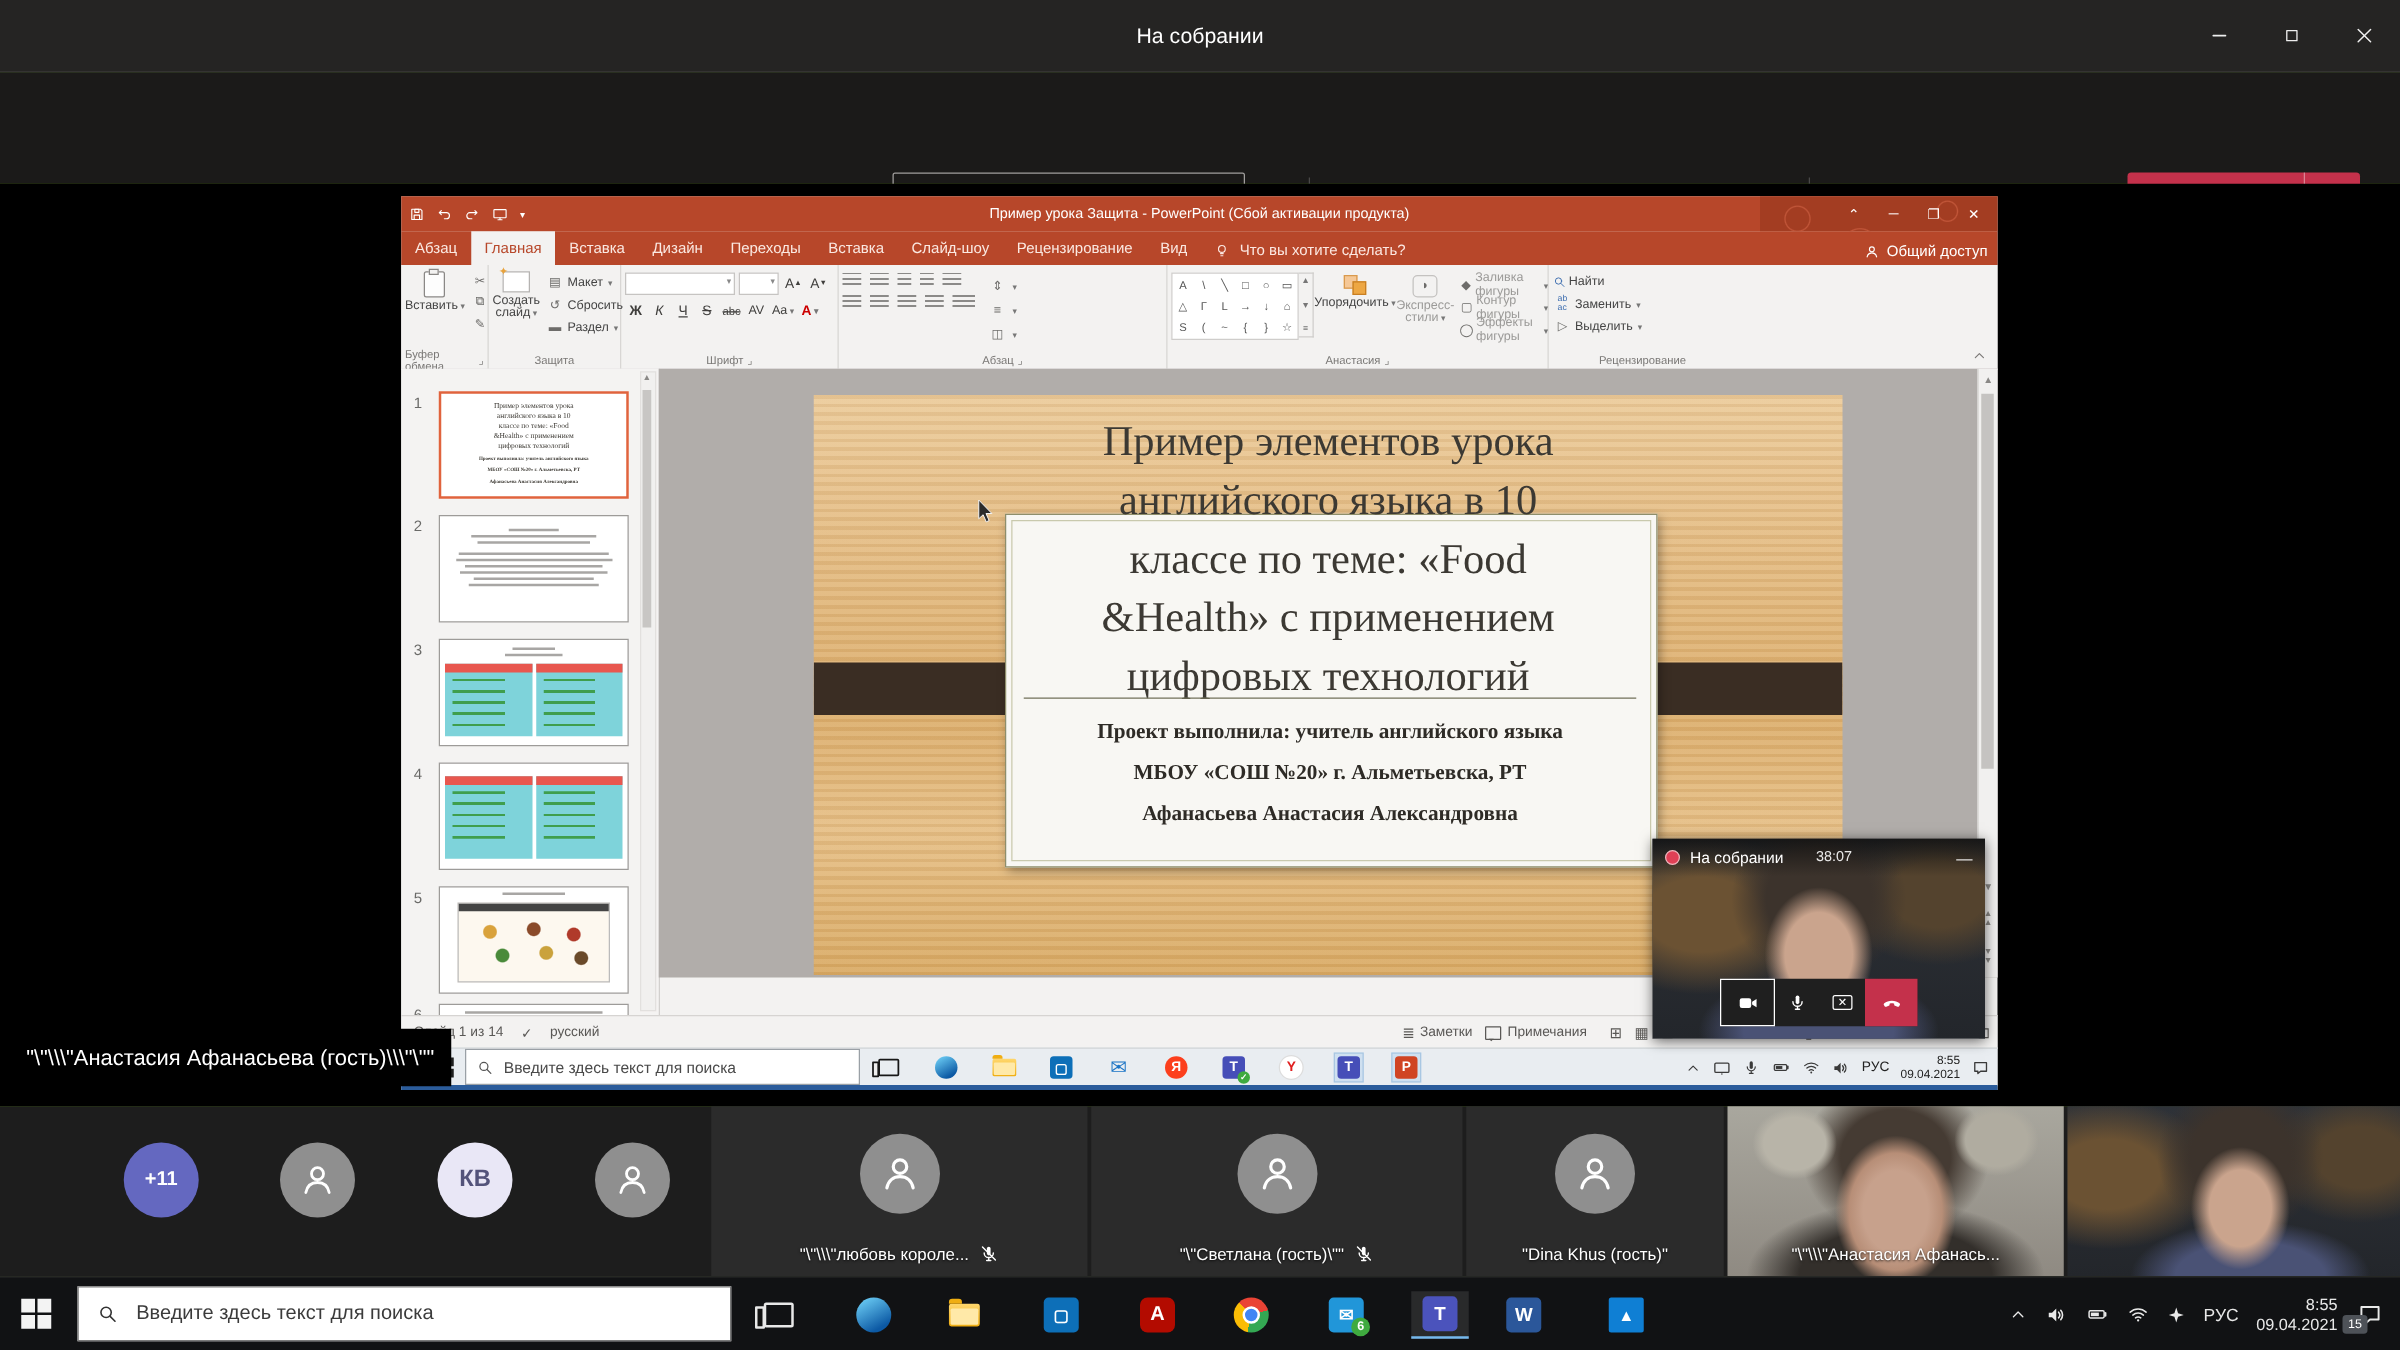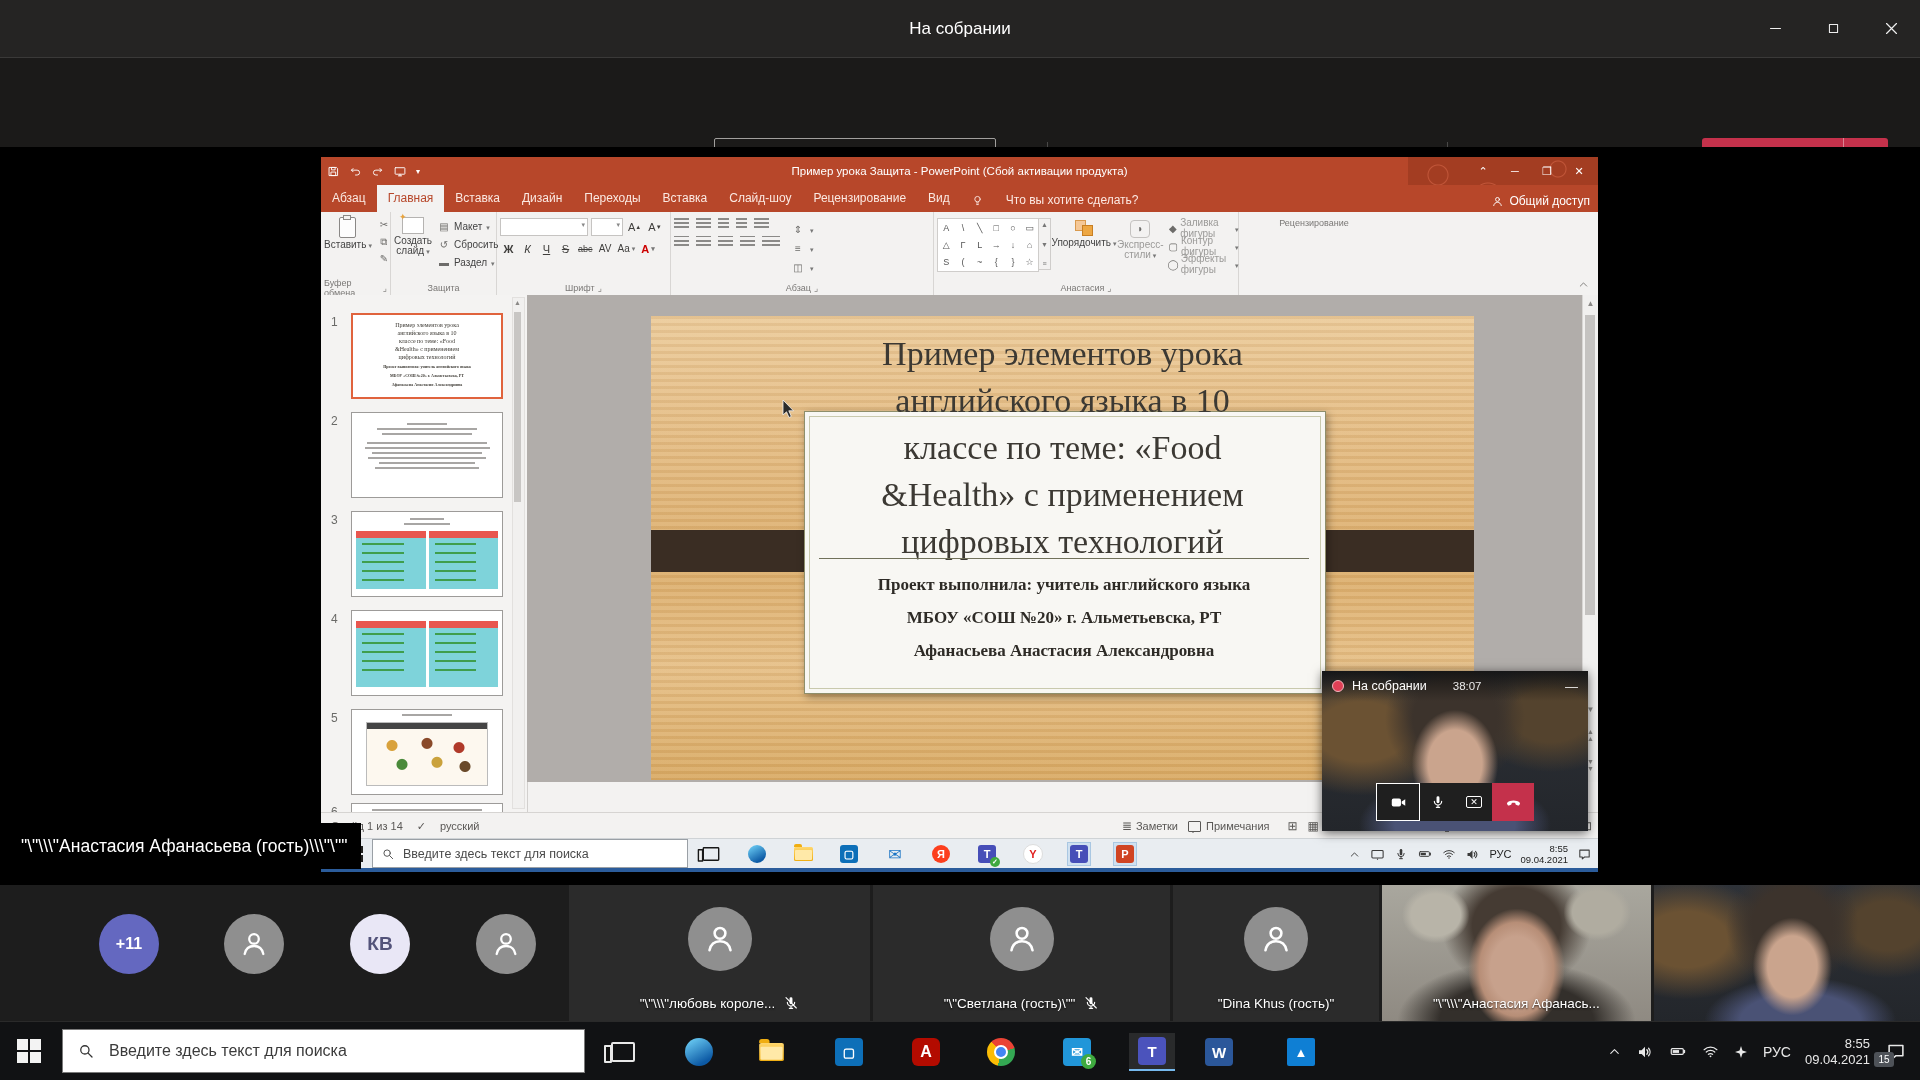--- a/index.html
+++ b/index.html
@@ -40,21 +40,21 @@
                      radial-gradient(circle at 120px 50px,transparent 5px,#8f3118 6px,transparent 7px);}
   .qat{position:absolute;left:6px;top:0;height:28px;display:flex;align-items:center;gap:9px;color:#fff;font-size:12px;}
   .ppt-doc-title{position:absolute;left:0;right:0;top:0;height:28px;display:flex;align-items:center;justify-content:center;
                  font-size:11.5px;color:#fff;}
   .ppt-winbtns{position:absolute;right:4px;top:0;height:28px;display:flex;align-items:center;gap:2px;}
   .pwb{width:30px;height:24px;display:flex;align-items:center;justify-content:center;color:#fff;font-size:11px;}
   
   .ppt-tabs{position:absolute;left:0;top:28px;width:100%;height:27px;background:#b7472a;display:flex;align-items:flex-end;color:#fbe9e2;font-size:12px;}
   .ptab{padding:5px 11px;line-height:17px;}
   .ptab.active{background:#f3f2f1;color:#b7472a;}
-  .tellme{display:flex;align-items:center;gap:22px;padding:5px 10px;color:#fce8e2;}
+  .tellme{display:flex;align-items:center;gap:8px;padding:5px 10px;color:#fce8e2;}
   .sharebtn{position:absolute;right:8px;bottom:4px;display:flex;align-items:center;gap:5px;color:#fff;font-size:12px;}
   
   .ribbon{position:absolute;left:0;top:55px;width:100%;height:83px;background:#f3f2f1;border-bottom:1px solid #d2d0ce;
           display:flex;align-items:stretch;font-size:10px;color:#444;}
   .grp{display:flex;flex-direction:column;border-right:1px solid #d8d6d4;padding:3px 3px 0;box-sizing:border-box;}
   .gbody{flex:1;display:flex;gap:4px;align-items:flex-start;}
   .glabel{height:15px;font-size:9px;color:#7a7876;display:flex;align-items:center;justify-content:center;gap:3px;}
   .bigbtn{display:flex;flex-direction:column;align-items:center;width:52px;gap:2px;padding-top:2px;text-align:center;line-height:10px;}
   .smcol{display:flex;flex-direction:column;gap:4px;padding-top:3px;}
   .mi{width:16px;height:13px;display:flex;align-items:center;justify-content:center;color:#6d6c6a;font-size:10px;}
@@ -638,20 +638,38 @@
               </span>
           </div>
         </div>
         <div class="glabel">
             <span>Анастасия</span>
             <span class="dlgico">⌟</span>
           </div>
       </div>
 
       <div class="grp" style="width:150px;border-right:none">
+        <div class="stk" style="flex:1">
+          <span class="srow">
+              <svg class="ic" width="11" height="11" style="color:#3f6fb0">
+                <use href="#i-search"></use>
+              </svg>
+              <span>Найти</span>
+            </span>
+          <span class="srow">
+              <span class="mi" style="font-size:7px;color:#3f6fb0">ab<br>ac</span>
+              <span>Заменить</span>
+              <span class="dd"></span>
+            </span>
+          <span class="srow">
+              <span class="mi">▷</span>
+              <span>Выделить</span>
+              <span class="dd"></span>
+            </span>
+        </div>
         <div class="glabel">
             <span>Рецензирование</span>
           </div>
       </div>
       <div style="flex:1;position:relative">
         <svg class="ic" width="13" height="13" style="position:absolute;right:8px;bottom:4px;color:#7a7876">
             <use href="#i-chevup"></use>
           </svg>
       </div>
     </div>

